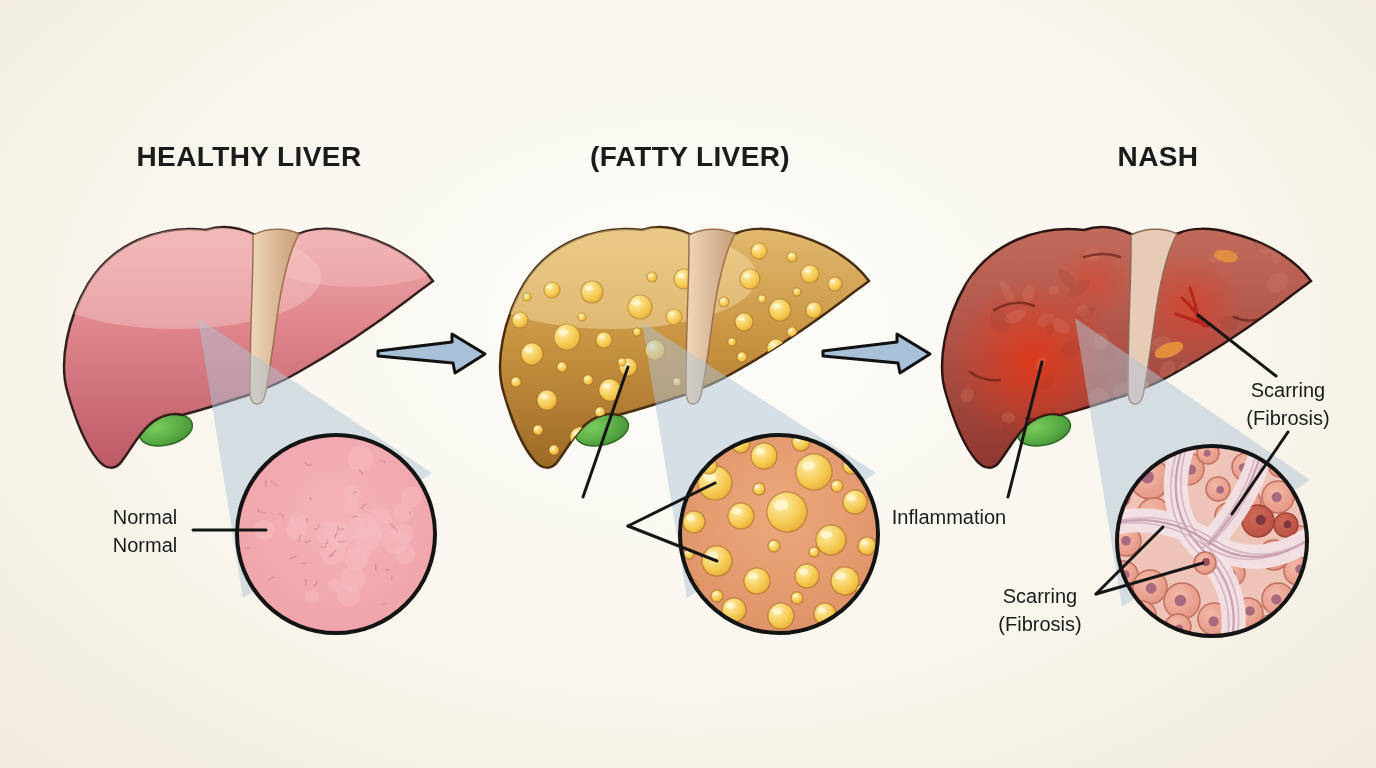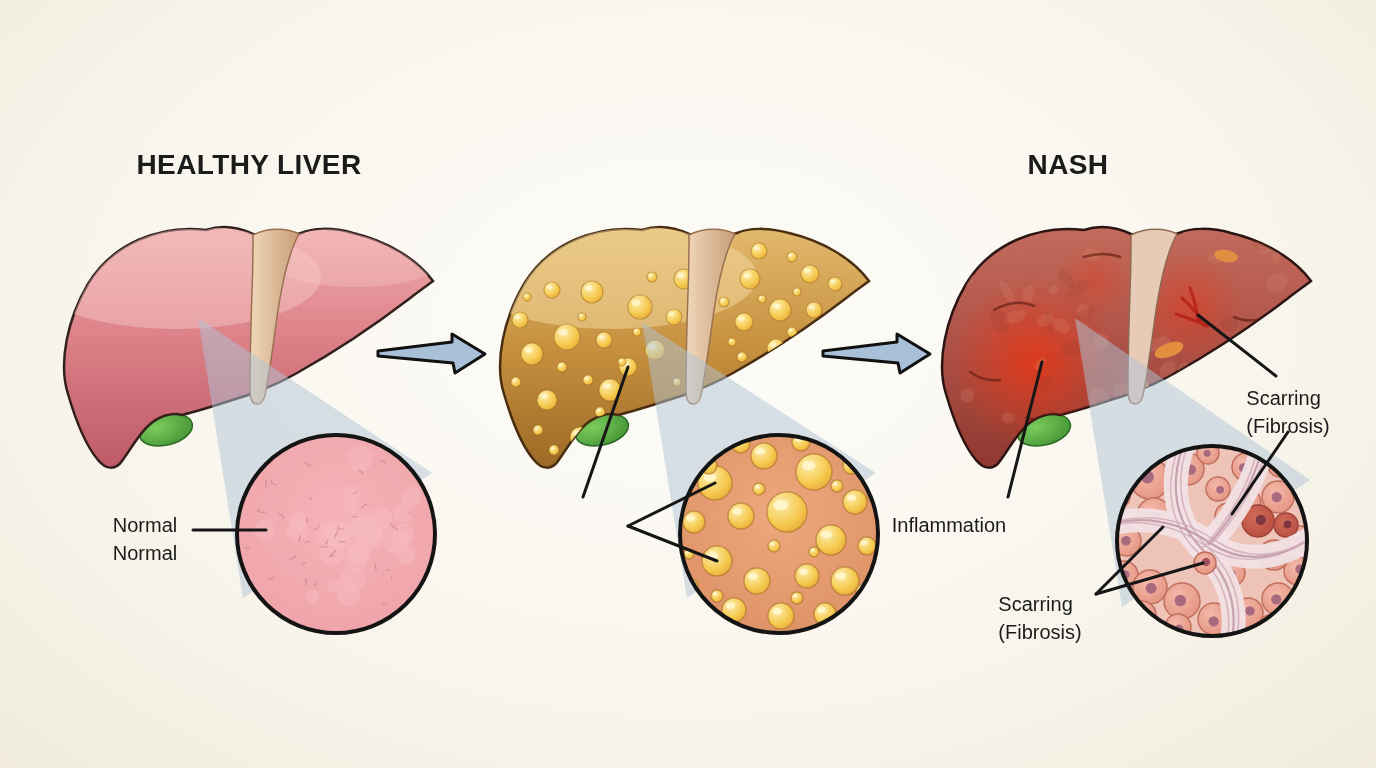--- a/index.html
+++ b/index.html
@@ -2,21 +2,21 @@
 <html><head>
 <meta charset="utf-8">
 <style>
   html,body{margin:0;padding:0;}
   .stage{
     position:relative;width:1376px;height:768px;overflow:hidden;
     background:radial-gradient(ellipse at 50% 42%, #fdfcf8 0%, #f9f6ee 55%, #f0ebdc 100%);
     font-family:"Liberation Sans",sans-serif;
   }
   .stage svg{position:absolute;left:0;top:0;}
-  .t{position:absolute;color:#1b1b1b;text-align:left;transform:translateX(-50%);white-space:nowrap;margin-top:8px;}
+  .t{position:absolute;color:#1b1b1b;text-align:center;transform:translateX(-50%);white-space:nowrap;}
   .title{font-weight:700;font-size:28px;line-height:33px;letter-spacing:.4px;}
   .label{font-size:20px;line-height:28px;}
 </style>
 </head>
 <body>
 
 <div class="stage">
 
 <svg width="1376" height="768" viewBox="0 0 1376 768">
   <defs>
@@ -536,22 +536,23 @@
     <path d="M 1096,594 L 1163,527"></path>
     <path d="M 1096,594 L 1203,563"></path>
   </g>
 </svg>
 
   <div class="t title" style="left:249px;top:140px;">
     <div>HEALTHY LIVER</div>
     <div></div>
   </div>
   <div class="t title" style="left:690px;top:140px;">
-  </div>
-  <div class="t title" style="left:1068px;top:140px;">
+    <div>(FATTY LIVER)</div>
+  </div>
+  <div class="t title" style="left:1158px;top:140px;">
     <div>NASH</div>
   </div>
 
   <div class="t label" style="left:145px;top:503px;">
     <div>Normal</div>
     <div>Normal</div>
   </div>
   <div class="t label" style="left:949px;top:503px;">
     <div>Inflammation</div>
   </div>

